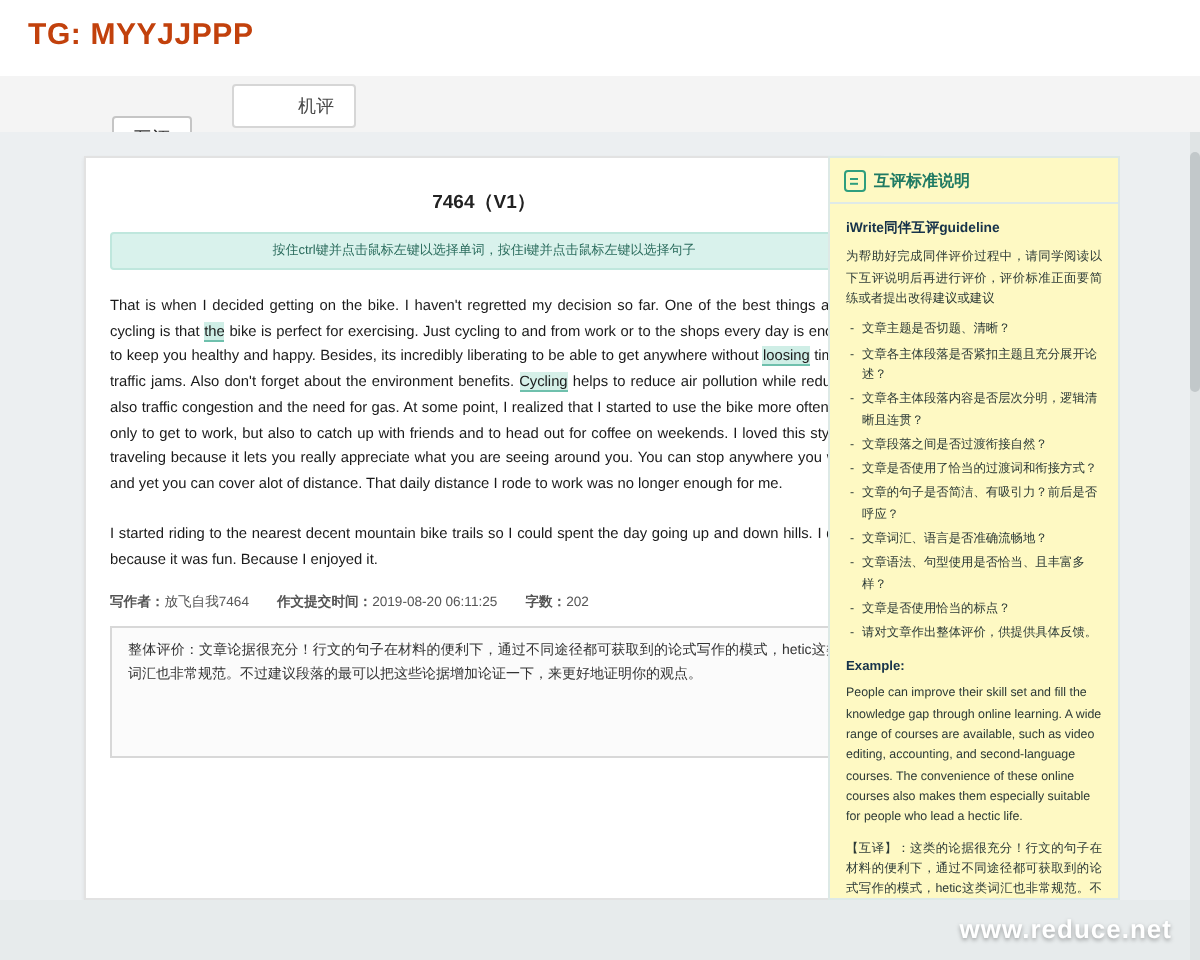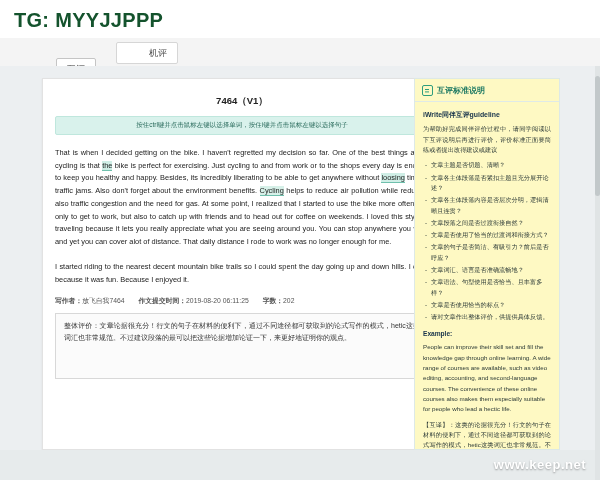--- a/index.html
+++ b/index.html
@@ -20,23 +20,23 @@
   
   .tagbar {
     position: absolute;
     left: 0; top: 0;
     width: 600px; height: 38px;
     background: #ffffff;
   }
   .tag-label {
     position: absolute;
     left: 14px; top: 9px;
-    font-size: 20px;
-    font-weight: bold;
-    color: #14532d;
+    font-size: 15px;
+    font-weight: bold;
+    color: #c2410c;
     letter-spacing: 0.3px;
   }
   
   .tabs {
     position: absolute;
     left: 0; top: 38px;
     width: 600px; height: 28px;
     background: #f4f4f4;
     border-bottom: 1px solid #e0e0e0;
   }
@@ -296,19 +296,19 @@
           <li>文章是否使用恰当的标点？</li>
           <li>请对文章作出整体评价，供提供具体反馈。</li>
         </ul>
         <div class="ex-head">Example:</div>
         <p class="en">People can improve their skill set and fill the knowledge gap through online learning. A wide range of courses are available, such as video editing, accounting, and second-language courses. The convenience of these online courses also makes them especially suitable for people who lead a hectic life.</p>
         <p>【互译】：这类的论据很充分！行文的句子在材料的便利下，通过不同途径都可获取到的论式写作的模式，hetic这类词汇也非常规范。不过建议段落的最可以把这些论据增加论证一下，来更好地证明你的观点。</p>
       </div>
     </div>
 
     <div class="footer-strip"></div>
-    <div class="watermark">www.keep.net</div>
+    <div class="watermark">www.reduce.net</div>
   </div>
 
   <div class="scrollbar">
     <div class="thumb"></div>
   </div>
 </div>
 
 </body></html>

